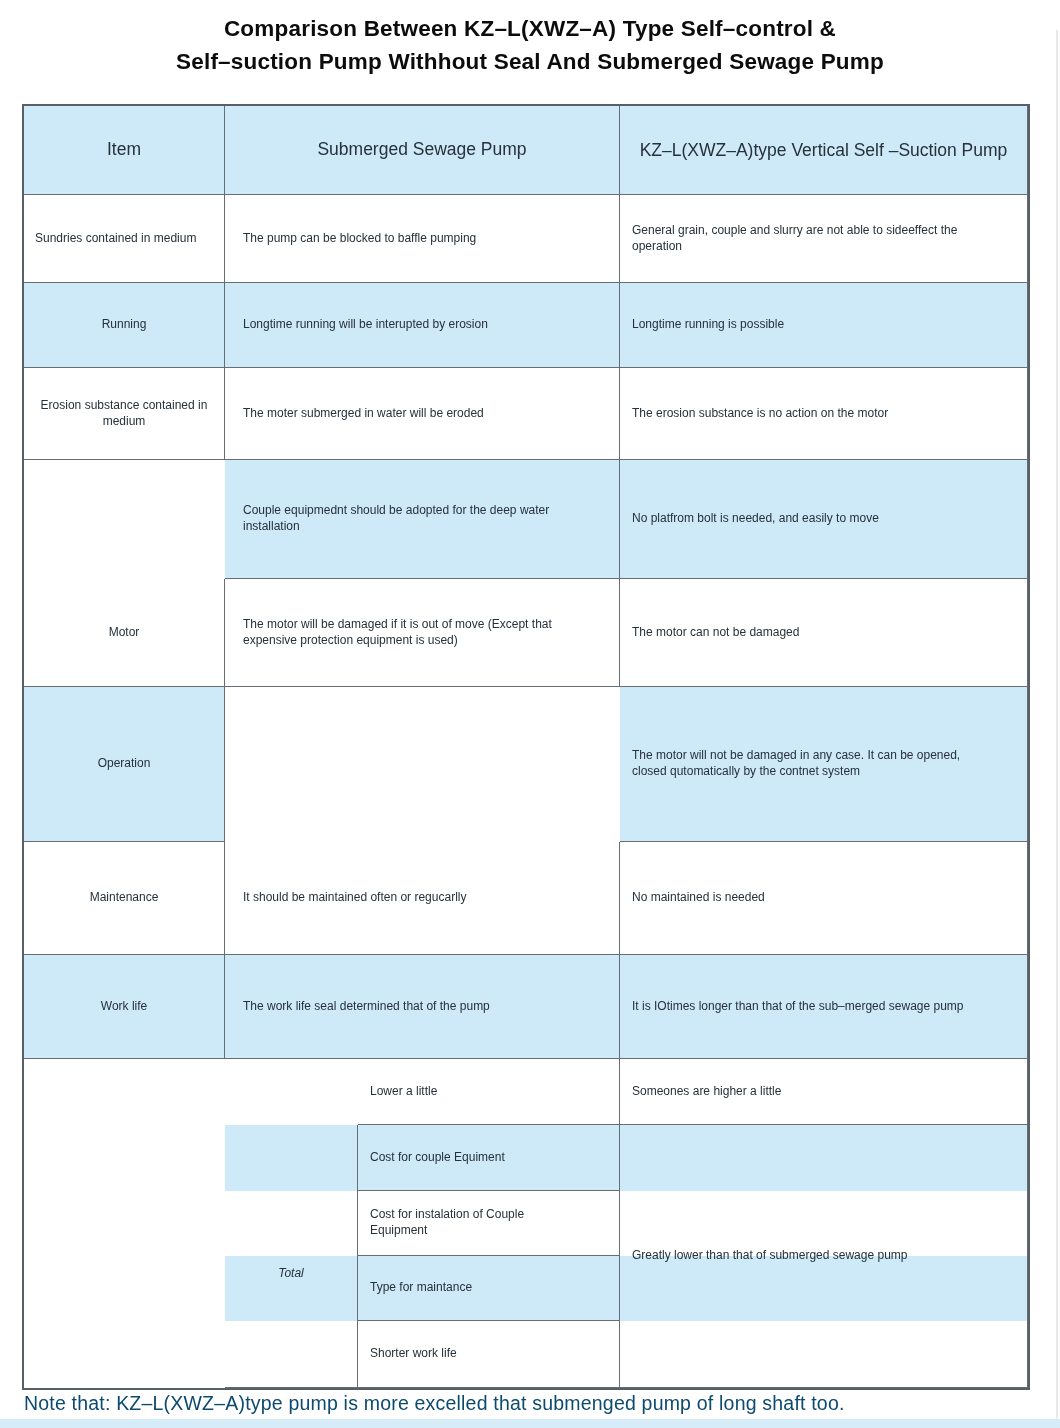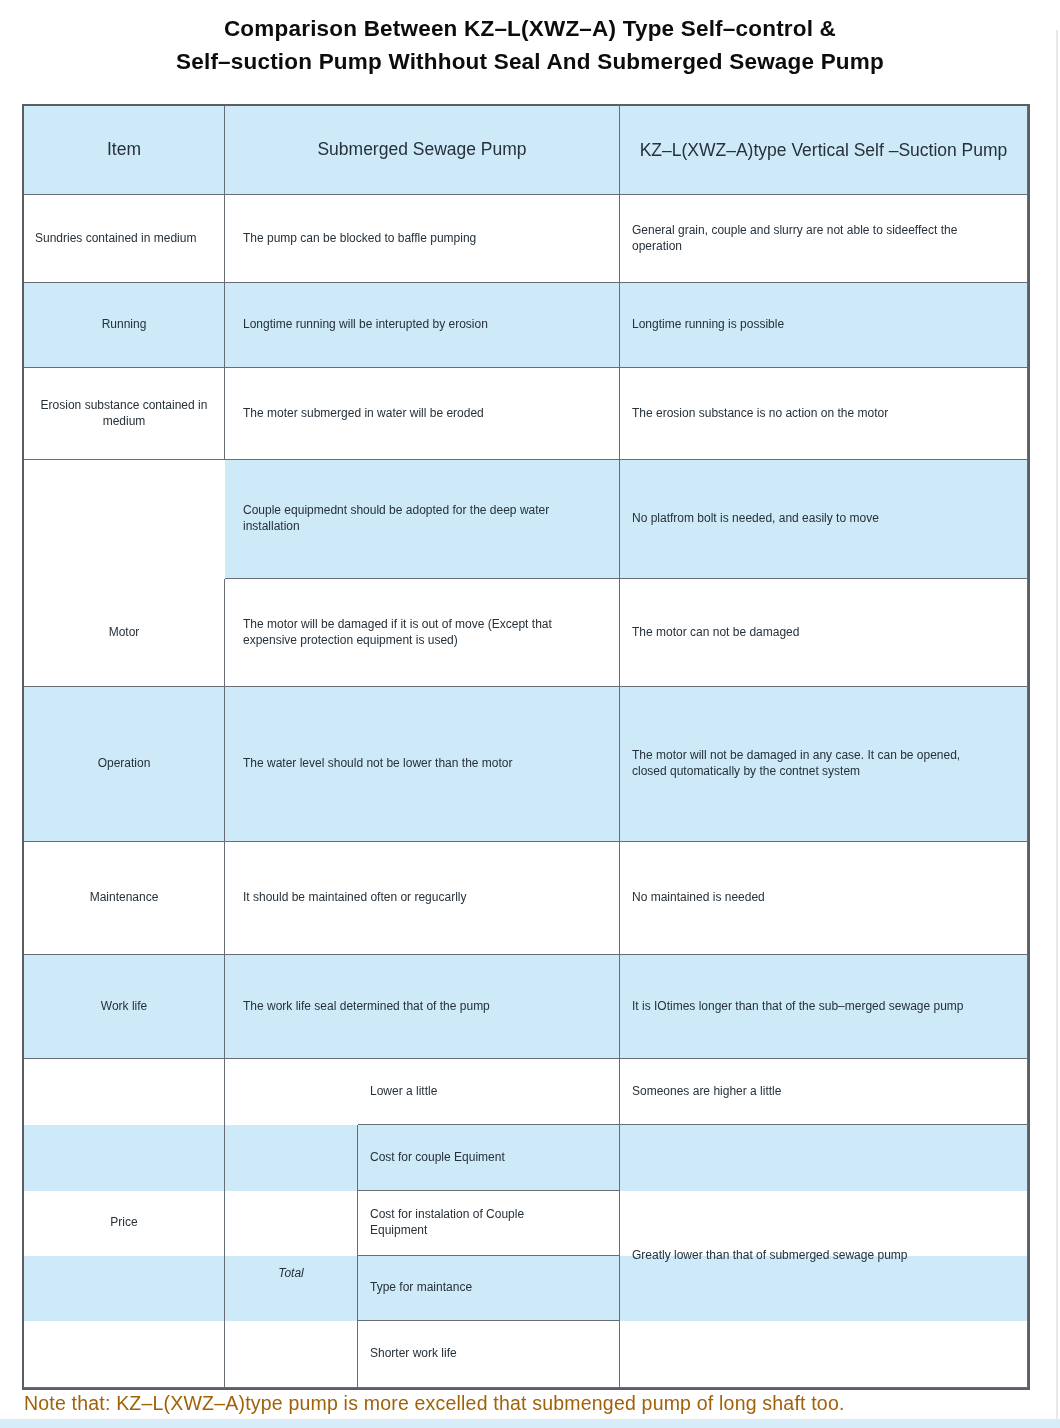--- a/index.html
+++ b/index.html
@@ -51,21 +51,21 @@
   .total-merged,.kz-merged{
     background:linear-gradient(to bottom,
       #cee9f8 0,#cee9f8 66px,
       #ffffff 66px,#ffffff 131px,
       #cee9f8 131px,#cee9f8 196px,
       #ffffff 196px,#ffffff 263px);
   }
   .total-merged{padding-top:36px;font-style:italic;}
   .note-line{
     position:absolute;left:24px;top:1392px;width:1010px;
-    font-size:19.5px;color:#a16207;letter-spacing:0.2px;
+    font-size:19.5px;color:#0c4a6e;letter-spacing:0.2px;
   }
   .bottom-bar{
     position:absolute;left:0;top:1419px;width:1060px;height:9px;
     background:#d6ecf9;
   }
   .scan-edge{
     position:absolute;left:1056px;top:30px;width:2px;height:1390px;
     background:#e9e9e9;
   }
 </style>
@@ -99,32 +99,30 @@
   <div class="c body3" style="grid-area:4/4/5/5">The erosion substance is no action on the motor</div>
 
   <div class="c body blue" style="grid-area:5/2/6/4">Couple equipmednt should be adopted for the deep water installation</div>
   <div class="c body3 blue" style="grid-area:5/4/6/5">No platfrom bolt is needed, and easily to move</div>
 
   <div class="c center lab" style="grid-area:6/1/7/2">Motor</div>
   <div class="c body" style="grid-area:6/2/7/4">The motor will be damaged if it is out of move (Except that expensive protection equipment is used)</div>
   <div class="c body3" style="grid-area:6/4/7/5">The motor can not be damaged</div>
 
   <div class="c center lab blue" style="grid-area:7/1/8/2">Operation</div>
-  <div class="c body blue" style="grid-area:7/2/8/4">The water level should not be lower than the motor</div>
   <div class="c body3 blue" style="grid-area:7/4/8/5">The motor will not be damaged in any case. It can be opened, closed qutomatically by the contnet system</div>
 
   <div class="c center lab" style="grid-area:8/1/9/2">Maintenance</div>
   <div class="c body" style="grid-area:8/2/9/4">It should be maintained often or regucarlly</div>
   <div class="c body3" style="grid-area:8/4/9/5">No maintained is needed</div>
 
   <div class="c center lab blue" style="grid-area:9/1/10/2">Work life</div>
   <div class="c body blue" style="grid-area:9/2/10/4">The work life seal determined that of the pump</div>
   <div class="c body3 blue" style="grid-area:9/4/10/5">It is IOtimes longer than that of the sub–merged sewage pump</div>
 
-  <div class="c center price-merged" style="grid-area:10/1/15/2">Price</div>
 
   <div class="c body3" style="grid-area:10/3/11/4">Lower a little</div>
   <div class="c body3" style="grid-area:10/4/11/5">Someones are higher a little</div>
 
   <div class="c center total-merged" style="grid-area:11/2/15/3">Total</div>
 
   <div class="c body3 blue" style="grid-area:11/3/12/4">Cost for couple Equiment</div>
   <div class="c body3" style="grid-area:12/3/13/4">Cost for instalation of Couple Equipment</div>
   <div class="c body3 blue" style="grid-area:13/3/14/4">Type for maintance</div>
   <div class="c body3" style="grid-area:14/3/15/4">Shorter work life</div>

